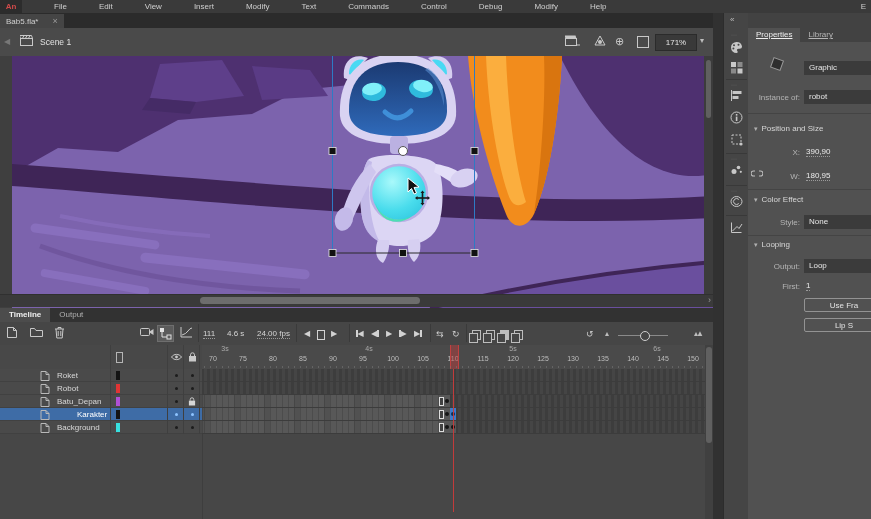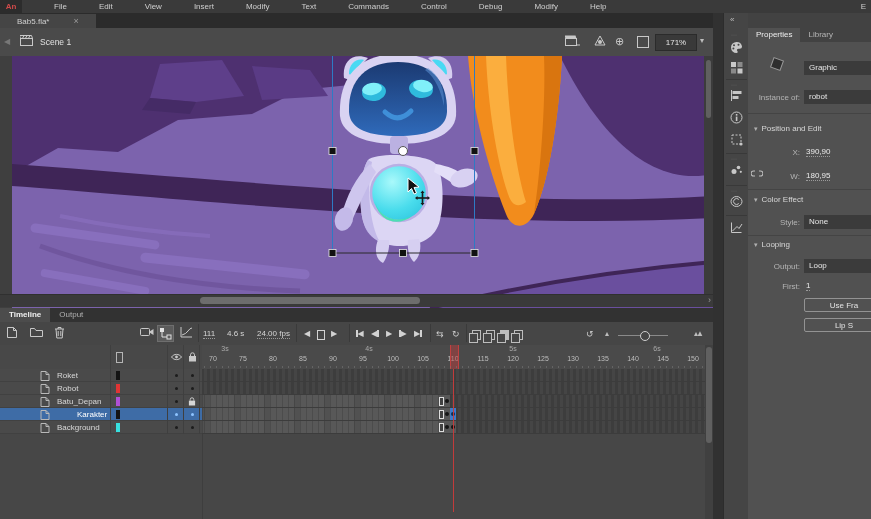--- a/index.html
+++ b/index.html
@@ -6,21 +6,21 @@
   #root{position:relative;width:871px;height:519px;overflow:hidden;background:#3f3f3f;
         font-family:"Liberation Sans",sans-serif;color:#c9c9c9;-webkit-font-smoothing:antialiased;}
   
   .menubar{position:absolute;left:0;top:0;width:871px;height:13px;background:#3a3a3a;display:flex;align-items:center;font-size:8px;}
   .logo{width:22px;height:13px;background:#2c2c2c;color:#cf4a4a;font-weight:bold;text-align:center;line-height:13px;font-size:8px;}
   .menus{display:flex;margin-left:6px;}
   .mi{padding:0 6px;line-height:13px;color:#cfcfcf;cursor:default;margin-left:20px;}
   .workspace{margin-left:auto;padding-right:5px;color:#cfcfcf;}
   
   .tabbar{position:absolute;left:0;top:13px;width:713px;height:15px;background:#2b2b2b;}
-  .doctab{position:absolute;left:0;top:1px;height:14px;background:#454545;display:flex;align-items:center;padding:0 17px;font-size:8px;color:#cfcfcf;gap:24px;}
+  .doctab{position:absolute;left:0;top:1px;height:14px;background:#454545;display:flex;align-items:center;padding:0 6px;font-size:8px;color:#cfcfcf;gap:14px;}
   .doctab .x{color:#9a9a9a;font-size:9px;line-height:9px;}
   
   .editbar{position:absolute;left:0;top:28px;width:713px;height:28px;background:#4a4a4a;border-bottom:1px solid #2d2d2d;}
   .eb-back{position:absolute;left:4px;top:9px;font-size:8px;color:#777;}
   .eb-clap{position:absolute;left:20px;top:7px;}
   .eb-scene{position:absolute;left:40px;top:9px;font-size:8.5px;color:#e2e2e2;}
   .eb-ico{position:absolute;top:7px;color:#c8c8c8;}
   .zoombox{position:absolute;left:655px;top:6px;width:40px;height:15px;background:#393939;border:1px solid #2b2b2b;color:#e6e6e6;font-size:8px;text-align:center;line-height:15px;}
   .zoomdrop{position:absolute;left:700px;top:8px;font-size:8px;color:#bdbdbd;}
   .clipbox{position:absolute;left:637px;top:8px;width:10px;height:10px;border:1px solid #c8c8c8;}
@@ -87,21 +87,21 @@
   .tvs .vthumb{left:1px;width:6px;top:2px;height:96px;}
   
   .seam{position:absolute;left:713px;top:13px;width:10px;height:506px;background:#313131;}
   .dock{position:absolute;left:723px;top:13px;width:25px;height:506px;background:#454545;border-left:1px solid #2c2c2c;}
   .dockico{position:absolute;left:6px;}
   .dockdiv{position:absolute;left:2px;width:21px;height:1px;background:#393939;}
   .grip{position:absolute;left:7px;color:#6e6e6e;font-size:6px;line-height:4px;letter-spacing:1px;}
   .collapse{position:absolute;left:6px;top:2px;color:#bdbdbd;font-size:8px;}
   .props{position:absolute;left:748px;top:13px;width:123px;height:506px;background:#424242;overflow:hidden;}
   .ptabs{position:absolute;left:0;top:15px;height:14px;display:flex;font-size:8px;}
-  .ptab{padding:0 8px;line-height:14px;color:#b5b5b5;}
+  .ptab{padding:0 8px;line-height:14px;color:#b5b5b5;text-decoration:underline;}
   .ptab.act{background:#515151;color:#eeeeee;}
   .pbody{position:absolute;left:0;top:29px;width:123px;height:477px;background:#515151;}
   .plabel{position:absolute;left:0;width:52px;text-align:right;font-size:8px;color:#b4b4b4;}
   .pfield{position:absolute;left:56px;width:70px;height:14px;background:#3b3b3b;color:#e6e6e6;font-size:8px;line-height:14px;padding-left:5px;box-sizing:border-box;}
   .pval{position:absolute;left:58px;font-size:8px;color:#eaeaea;border-bottom:1px dotted #9a9a9a;}
   .phead{position:absolute;left:6px;font-size:8px;color:#d6d6d6;}
   .phead .tri{color:#b0b0b0;margin-right:4px;font-size:7px;}
   .pdiv{position:absolute;left:0;width:123px;height:1px;background:#444;}
   .pbtn{position:absolute;left:56px;width:80px;height:14px;border:1px solid #939393;border-radius:2px;
         font-size:8px;color:#e3e3e3;text-align:center;line-height:13px;box-sizing:border-box;}
@@ -586,21 +586,21 @@
     <div class="pbody">
       <span style="position:absolute;left:20px;top:13px">
         <svg width="18" height="18" viewBox="0 0 18 18">
             <rect x="4" y="4" width="10" height="10" transform="rotate(20 9 9)" fill="#2e2e2e" stroke="#9a9a9a"></rect>
           </svg>
         </span>
       <div class="pfield" style="top:19px">Graphic</div>
       <div class="plabel" style="top:51px">Instance of:</div>
       <div class="pfield" style="top:48px">robot</div>
       <div class="pdiv" style="top:71px"></div>
-      <div class="phead" style="top:82px"><span class="tri">▾</span><span>Position and Edit</span></div>
+      <div class="phead" style="top:82px"><span class="tri">▾</span><span>Position and Size</span></div>
       <div class="plabel" style="top:106px">X:</div>
       <div class="pval" style="top:105px">390,90</div>
       <span style="position:absolute;left:3px;top:127px">
         <svg width="12" height="9" viewBox="0 0 12 9">
             <path d="M4 2 H2.5 a2.5 2.5 0 0 0 0 5 H4 M8 2 h1.5 a2.5 2.5 0 0 1 0 5 H8" fill="none" stroke="#bdbdbd" stroke-width="1.2"></path>
           </svg>
         </span>
       <div class="plabel" style="top:130px">W:</div>
       <div class="pval" style="top:129px">180,95</div>
       <div class="pdiv" style="top:147px"></div>

